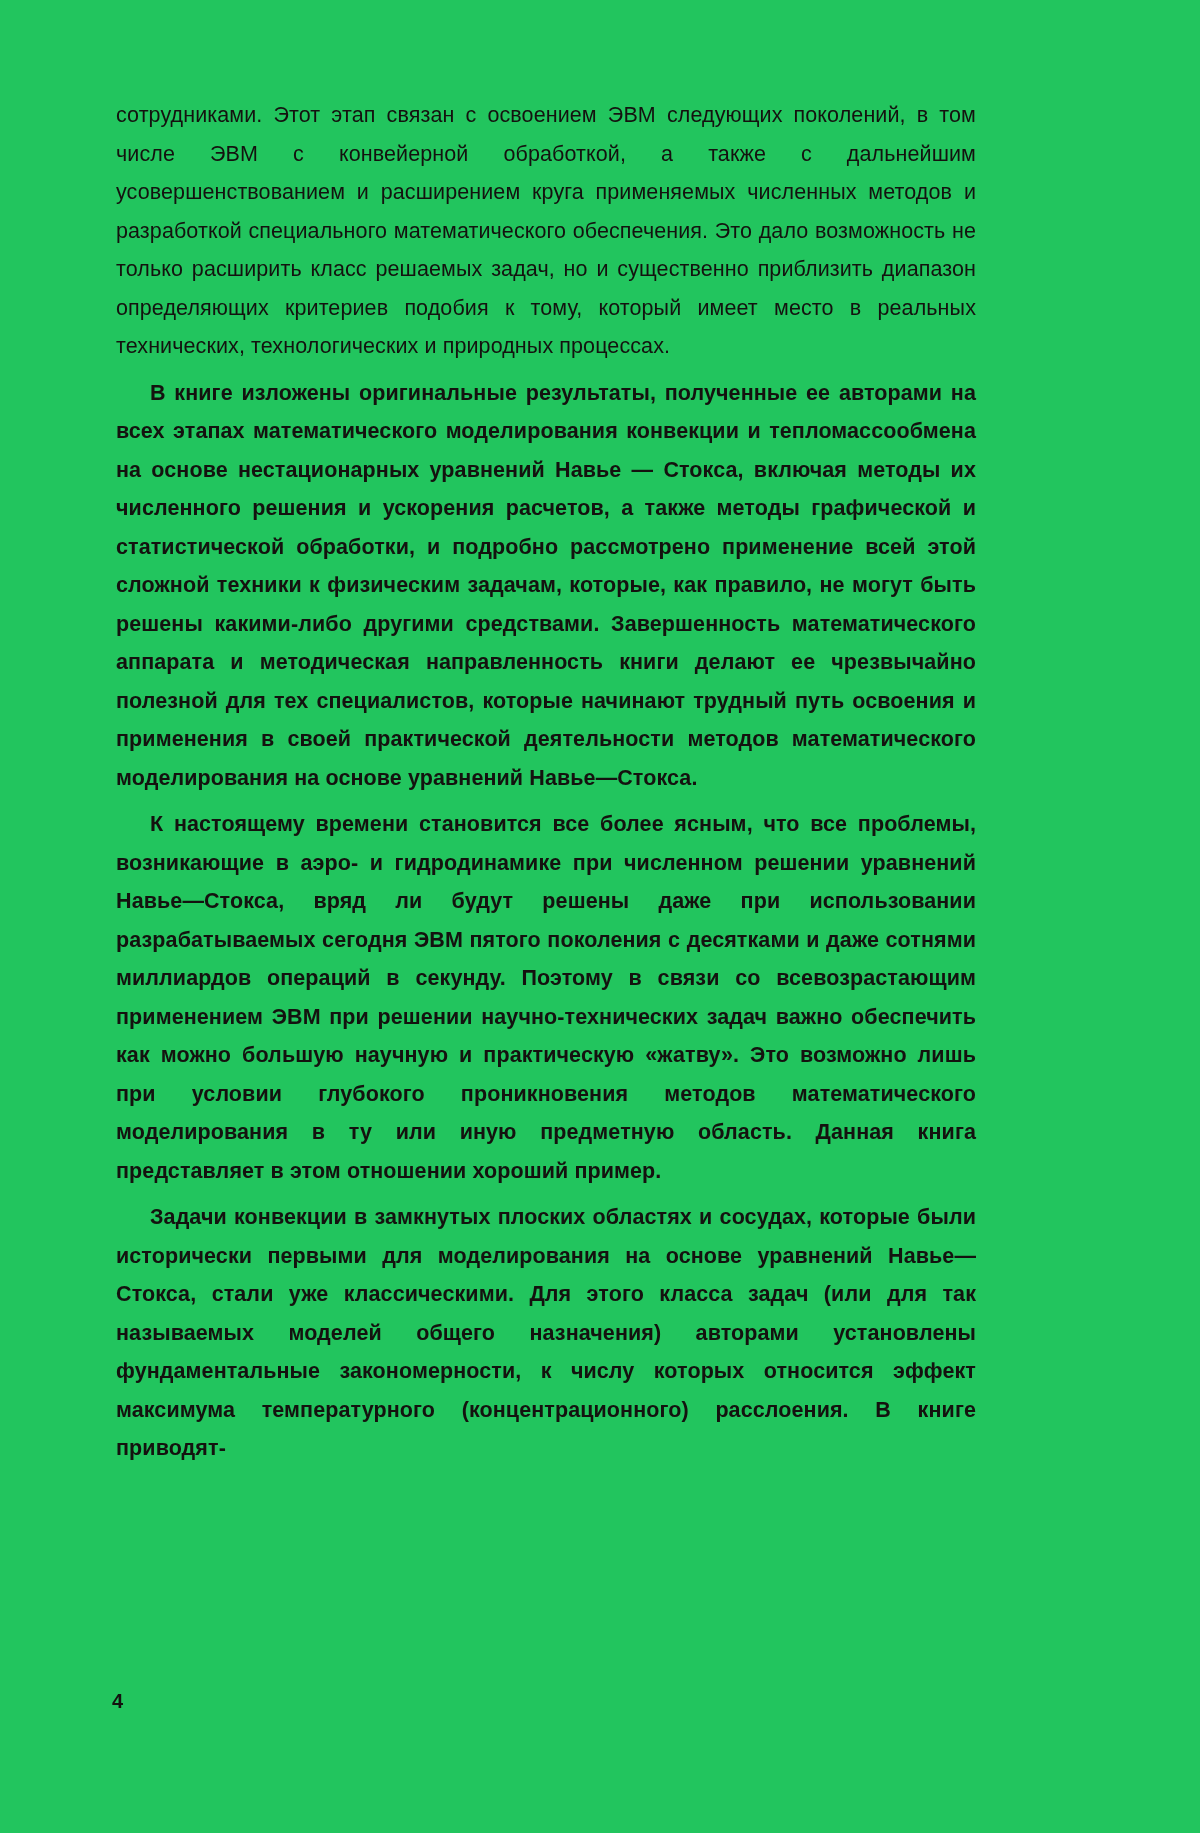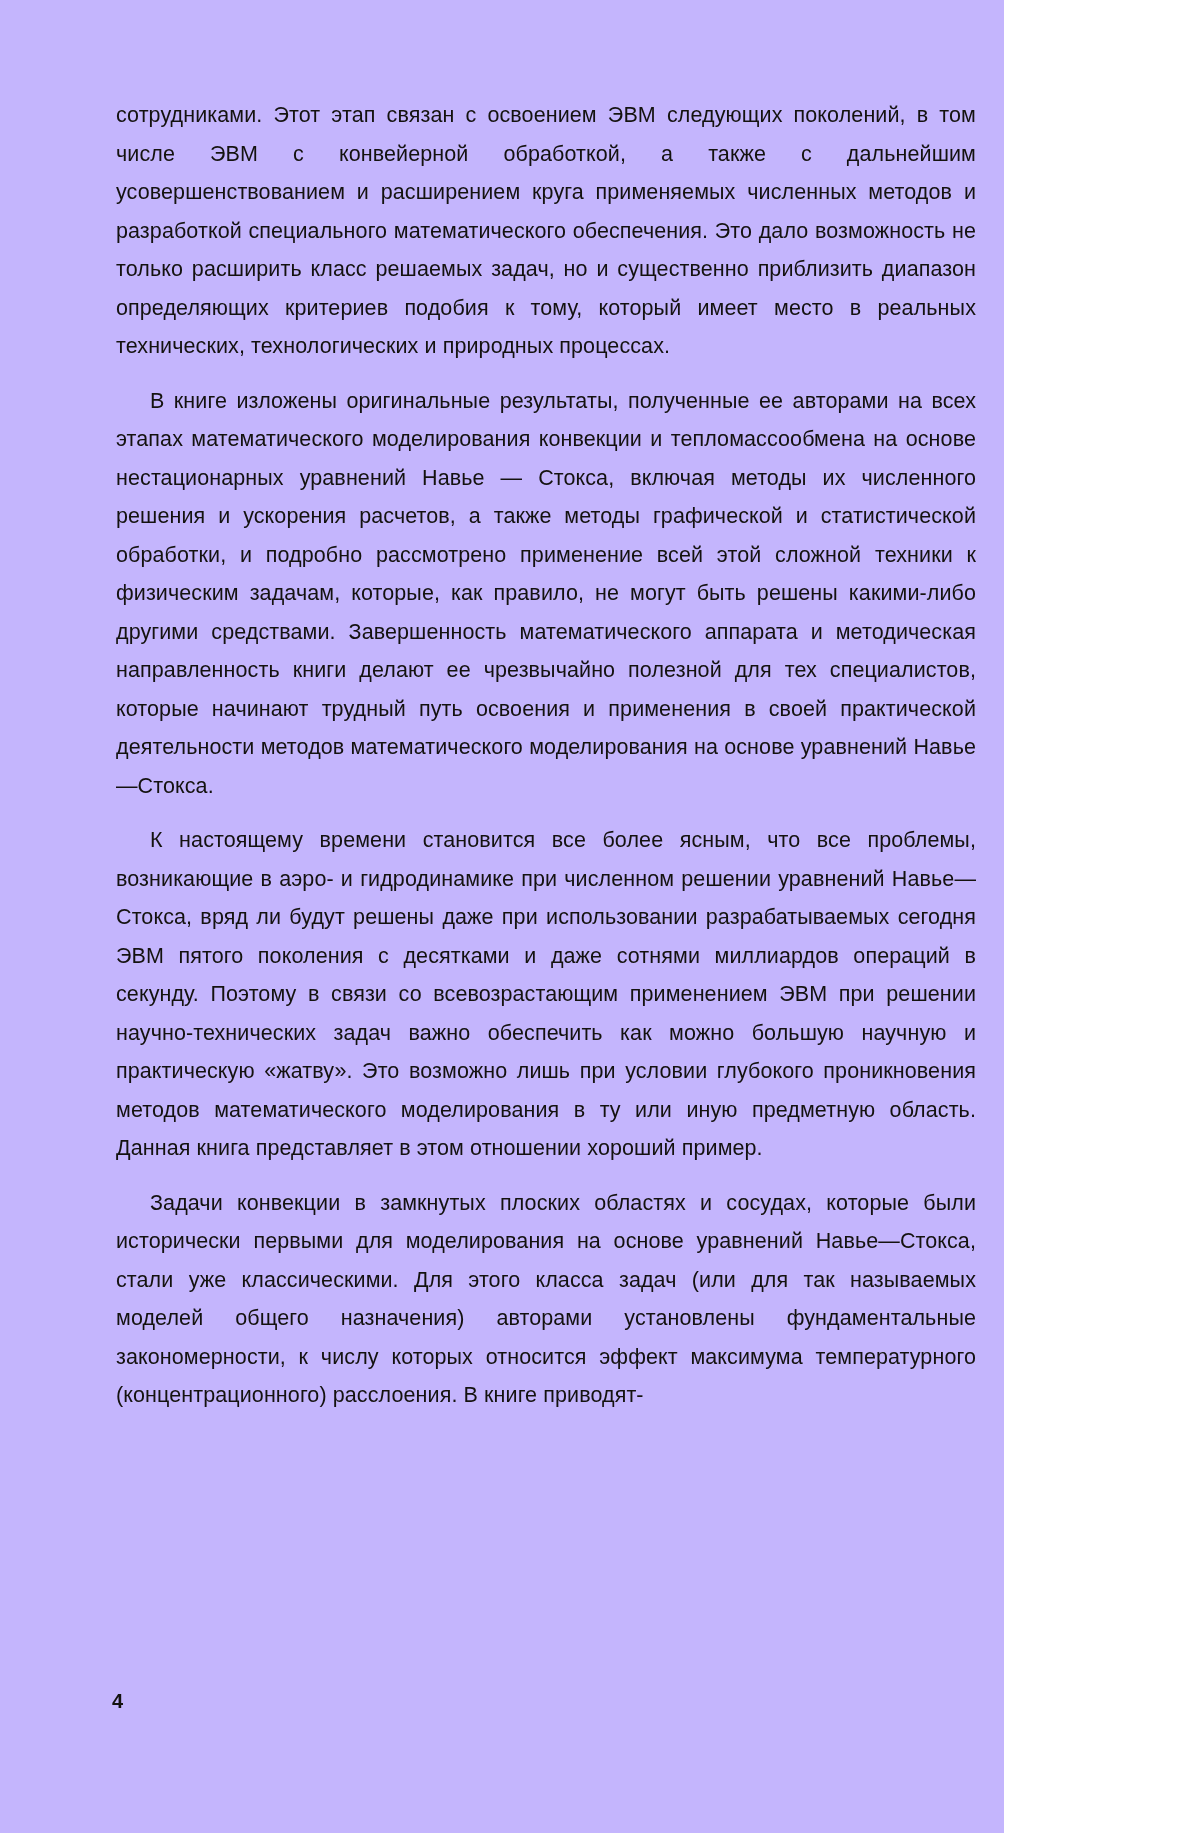--- a/index.html
+++ b/index.html
@@ -8,43 +8,44 @@
     background: #ffffff;
   }
   body {
     width: 1200px;
     height: 1833px;
     font-family: "Liberation Sans", sans-serif;
     color: #111111;
   }
   .page {
     position: relative;
-    width: 1004px;
+    width: 1200px;
     height: 1833px;
-    background: #c4b5fd;
+    background: #22c55e;
     overflow: hidden;
   }
   .text-column {
     position: absolute;
     left: 116px;
     top: 96px;
     width: 860px;
   }
   .para {
     margin: 0;
     font-size: 21.5px;
     line-height: 38.5px;
     text-align: justify;
     text-justify: inter-word;
     color: #14120f;
     font-family: "Liberation Sans", sans-serif;
     letter-spacing: 0.1px;
   }
   .para + .para {
-    margin-top: 16px;
+    margin-top: 8px;
+    font-weight: bold;
   }
   .indent {
     text-indent: 34px;
   }
   .page-number {
     position: absolute;
     left: 112px;
     top: 1690px;
     font-size: 20px;
     font-weight: bold;

